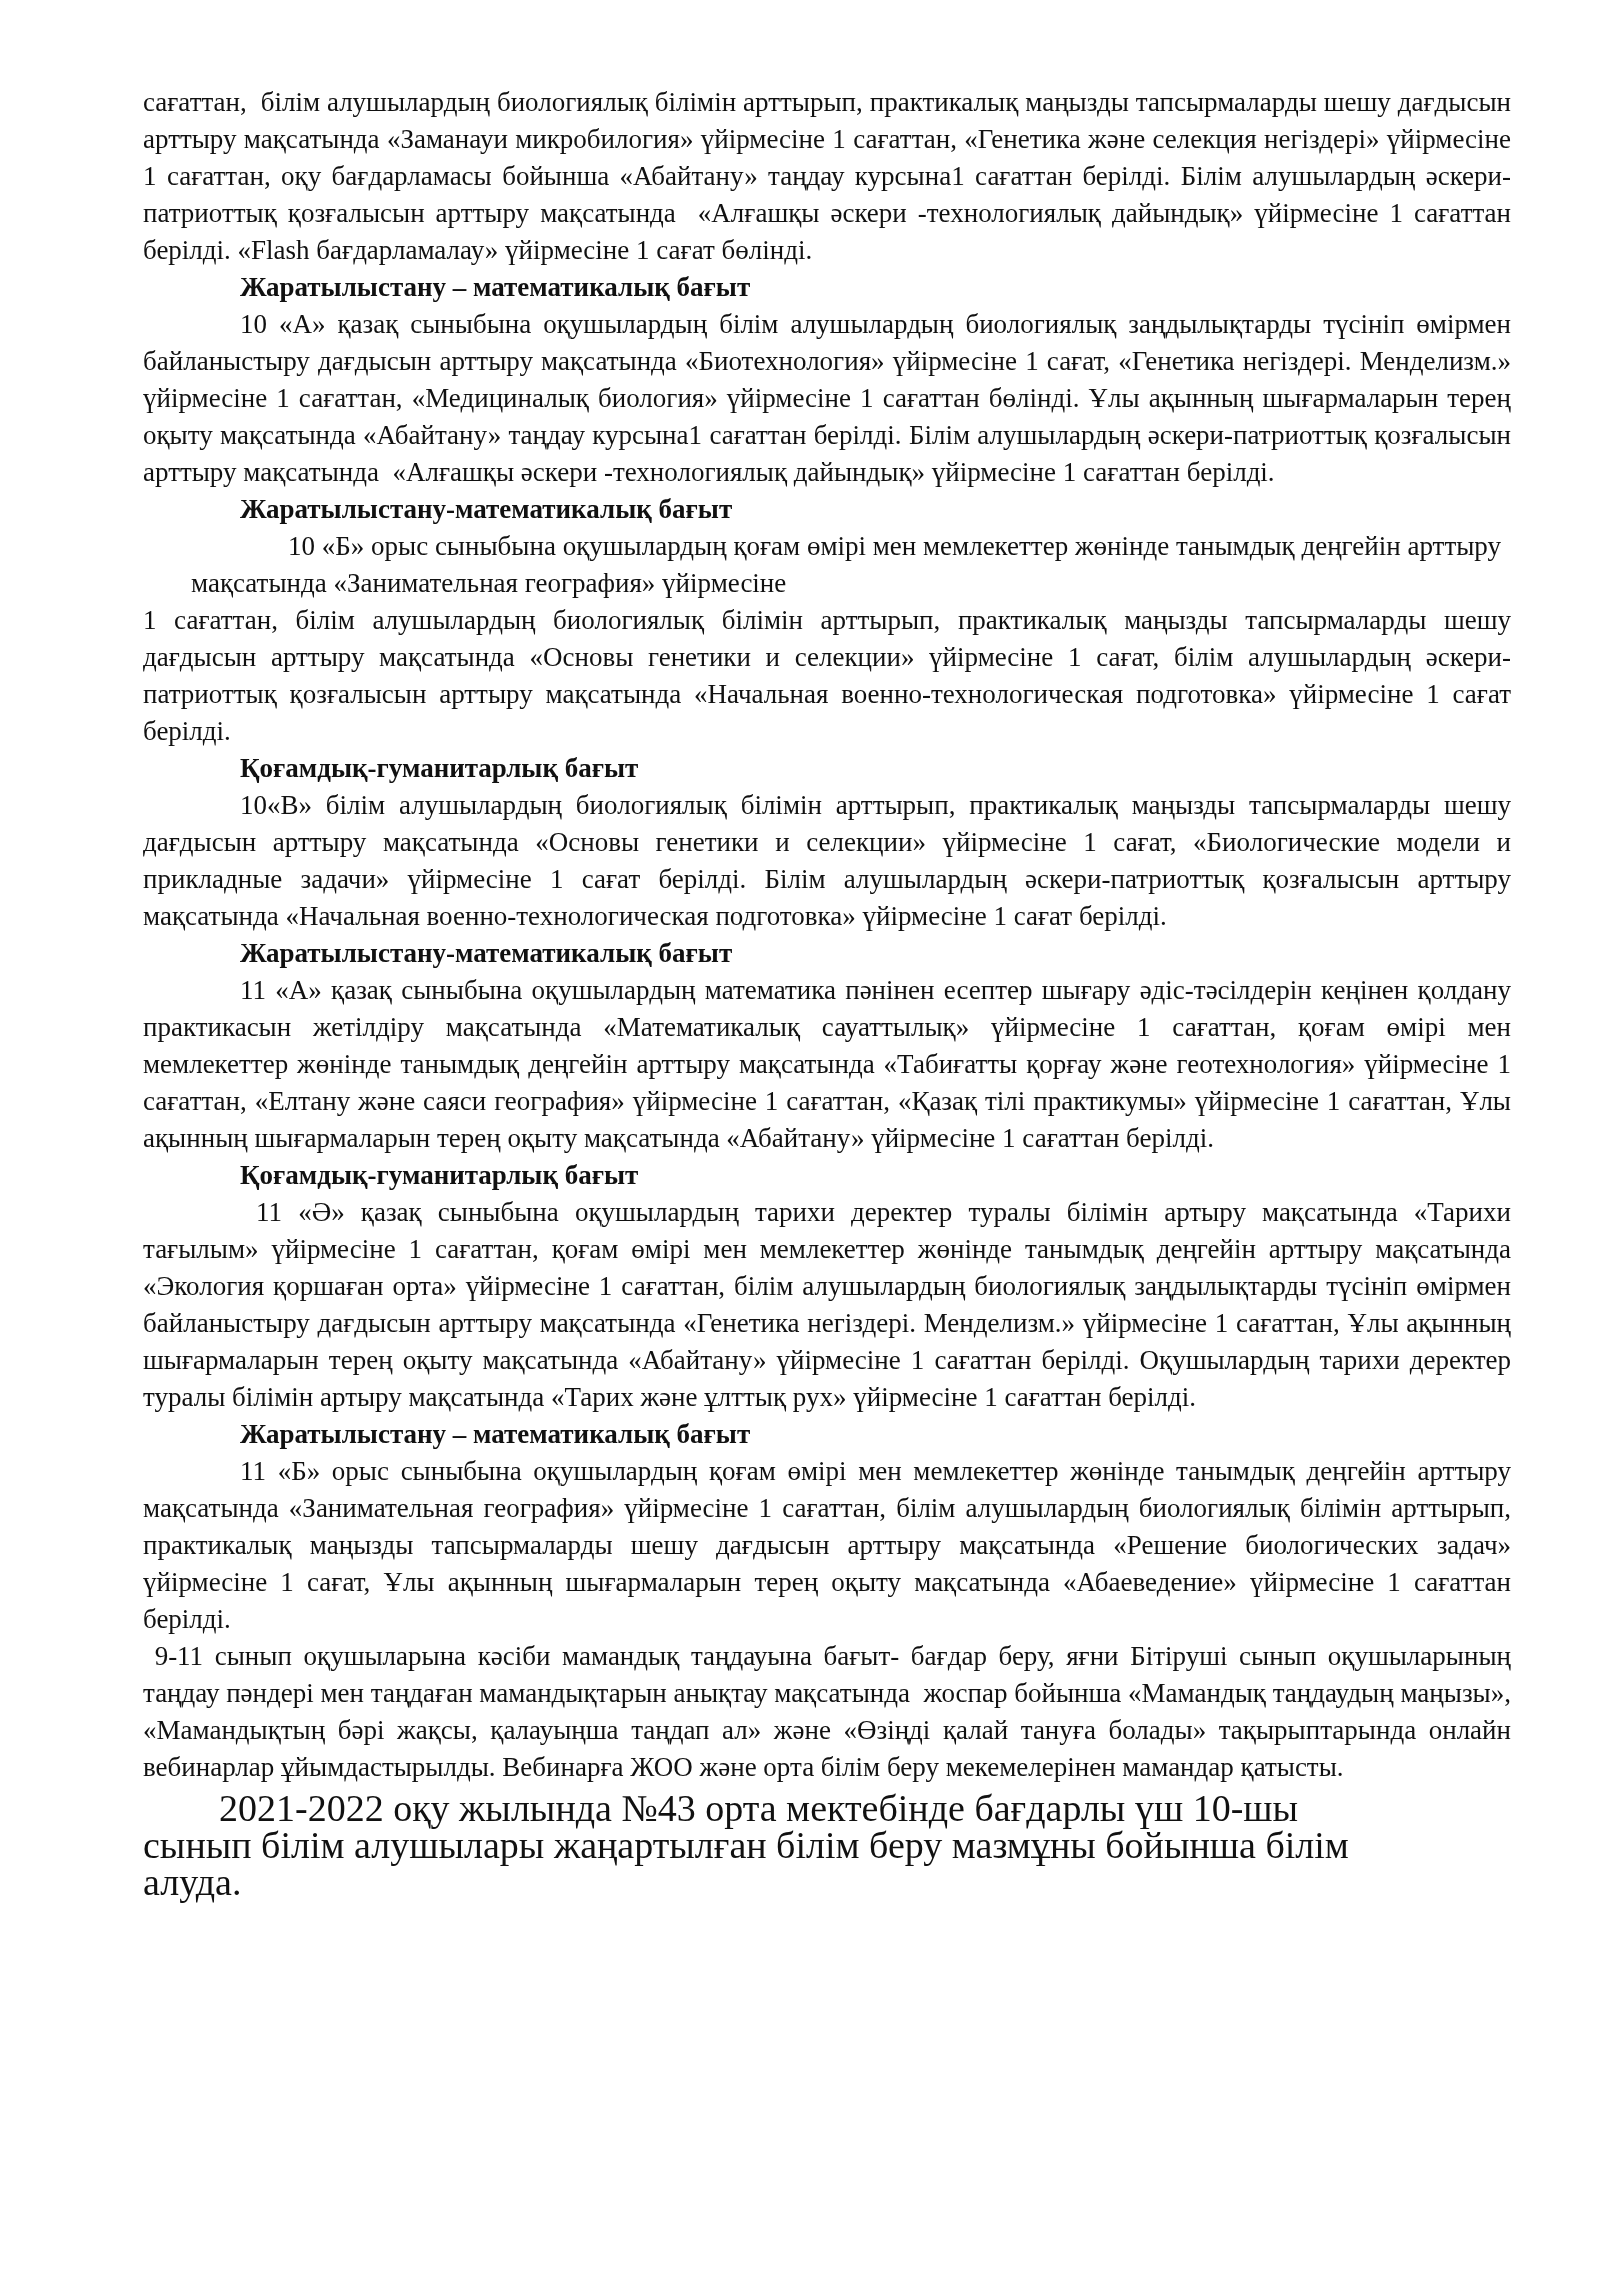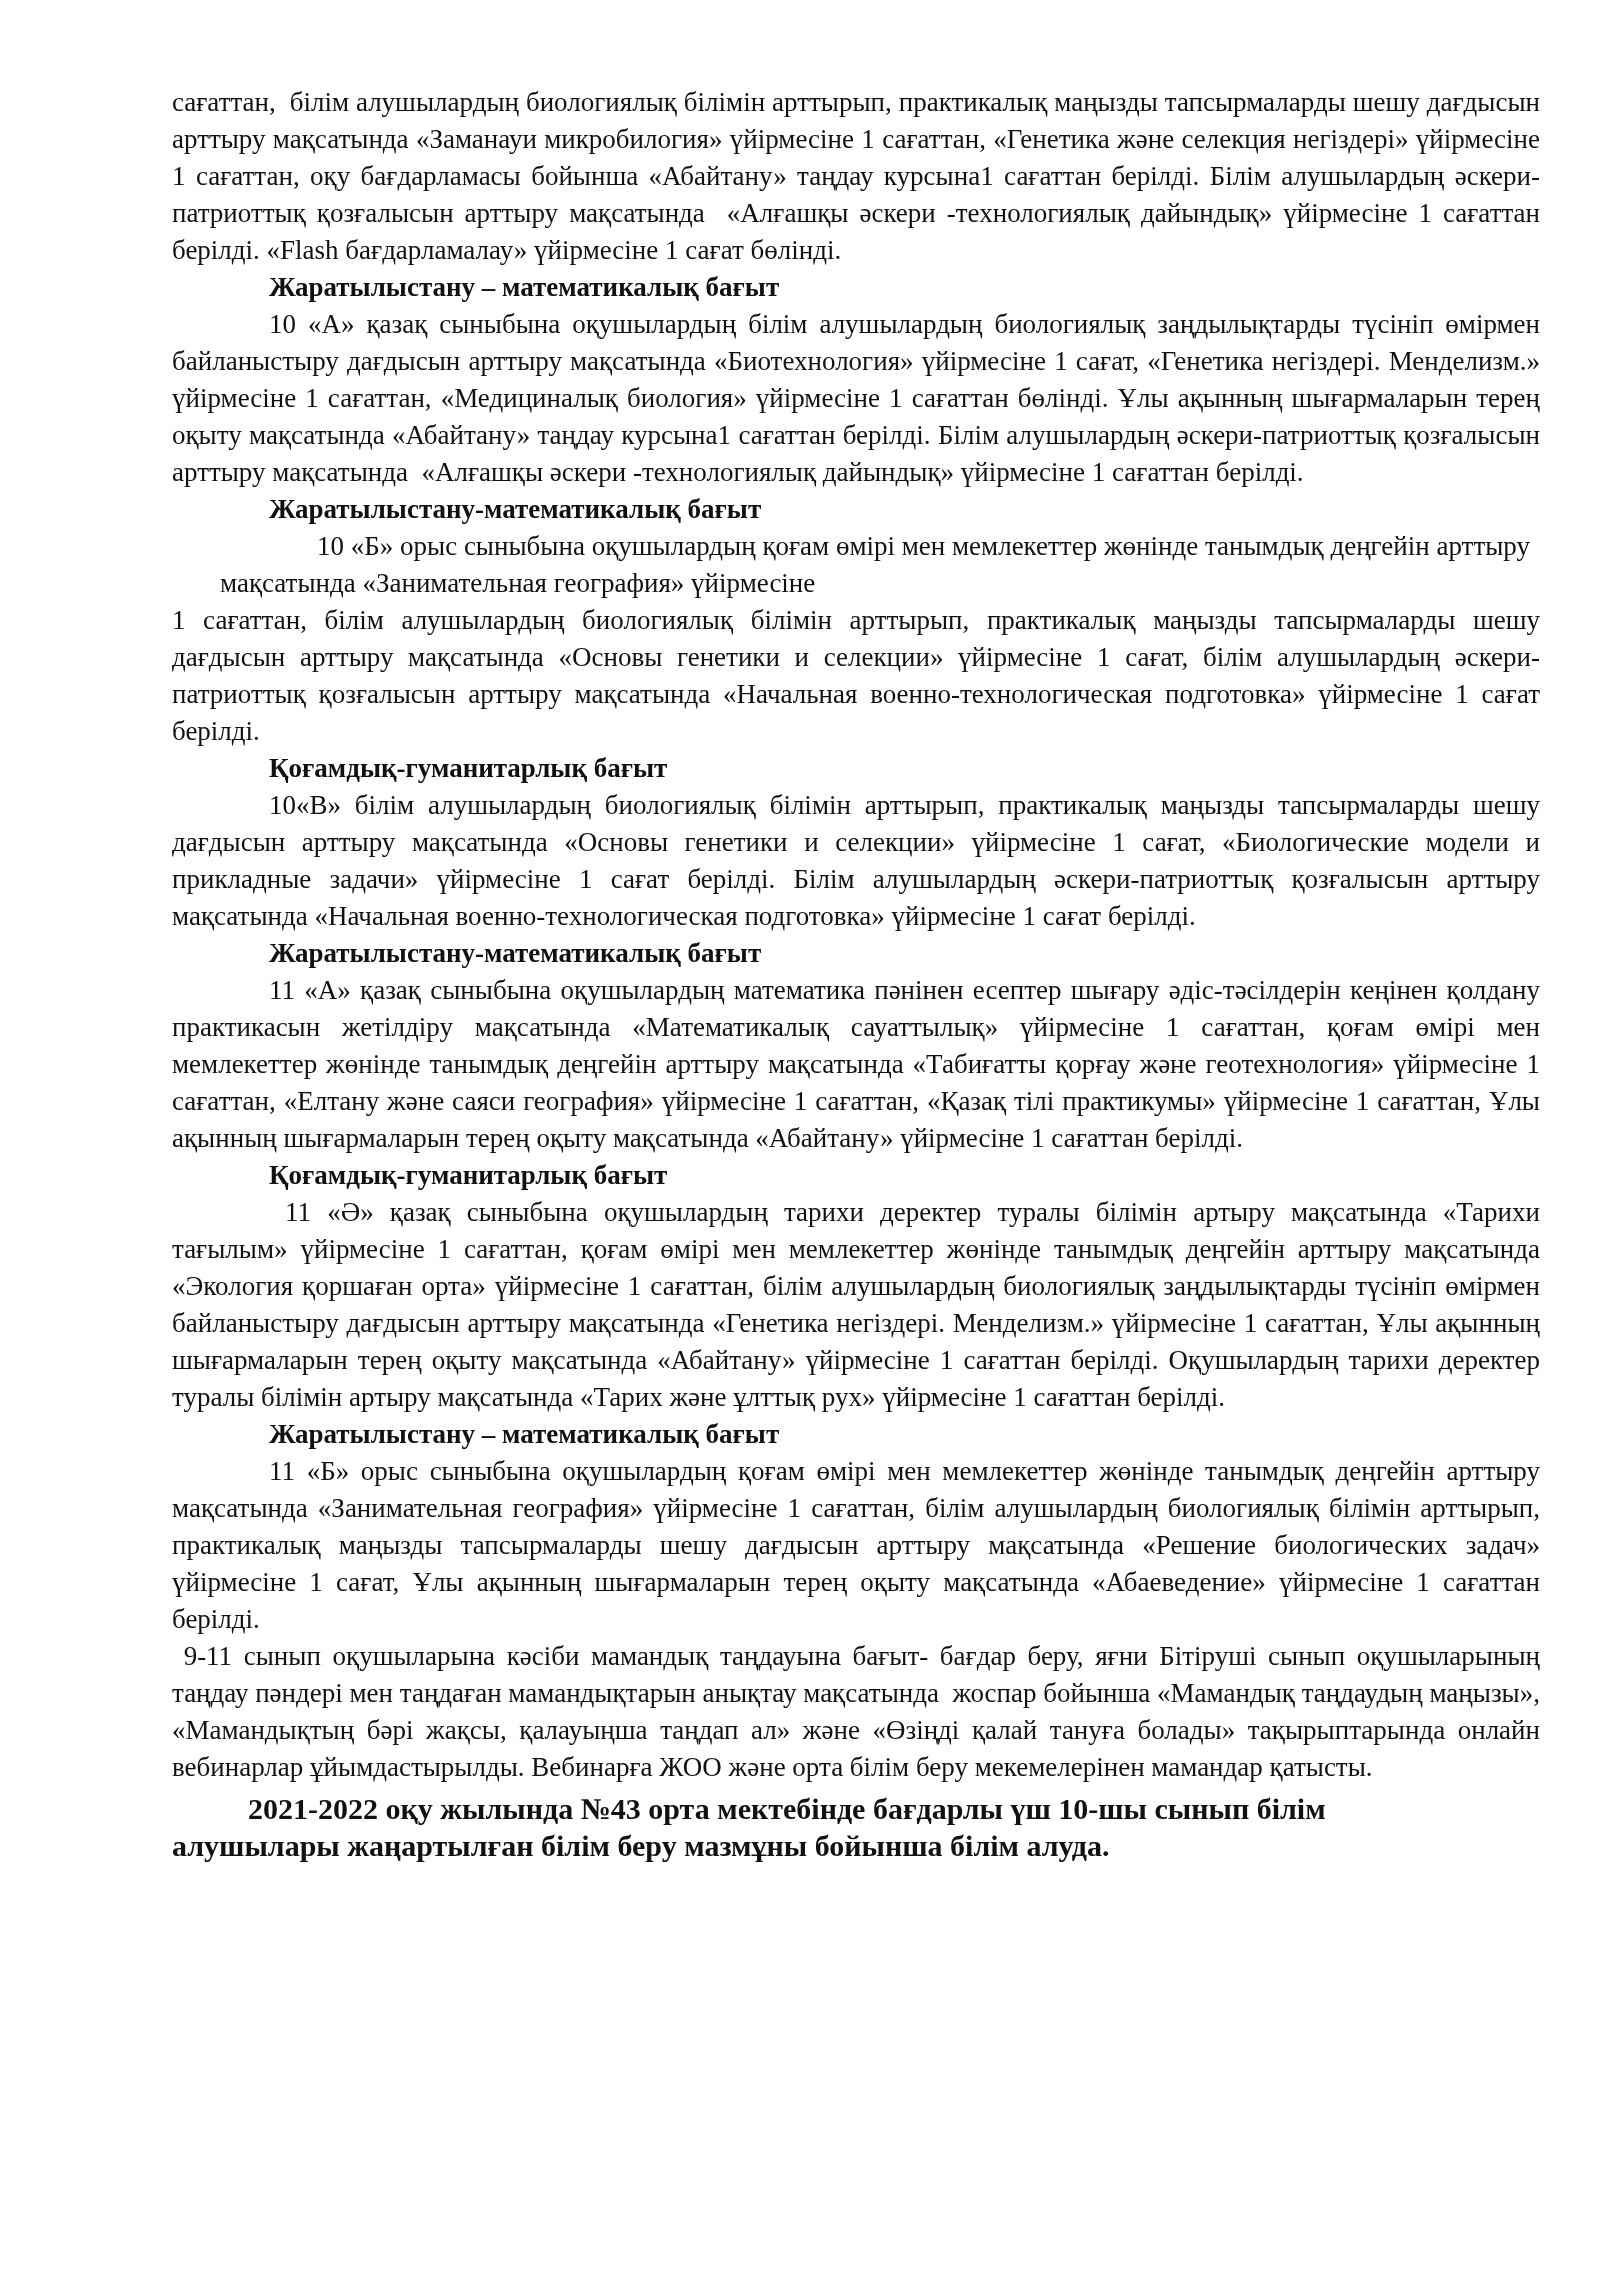--- a/index.html
+++ b/index.html
@@ -10,21 +10,21 @@
   body {
     width: 1621px;
     height: 2293px;
     position: relative;
     overflow: hidden;
     color: #111111;
     font-family: "Liberation Serif", "DejaVu Serif", serif;
   }
   .page {
     position: absolute;
-    left: 172px;
+    left: 143px;
     top: 84px;
     width: 1368px;
   }
   .p {
     margin: 0;
     font-size: 27px;
     line-height: 37px;
     text-align: justify;
     text-justify: inter-word;
   }
@@ -33,23 +33,23 @@
     margin: 0;
     font-size: 27px;
     line-height: 37px;
     font-weight: bold;
     text-indent: 97px;
     text-align: left;
   }
   .final {
     margin: 0;
     margin-top: 3.9px;
-    font-size: 30px;
+    font-size: 38px;
     line-height: 37px;
-    font-weight: bold;
+    font-weight: normal;
     text-indent: 76px;
     text-align: left;
     width: 1264px;
   }
   .ws { white-space: pre-wrap; }
 </style>
 </head>
 <body>
 
 <div class="page">

